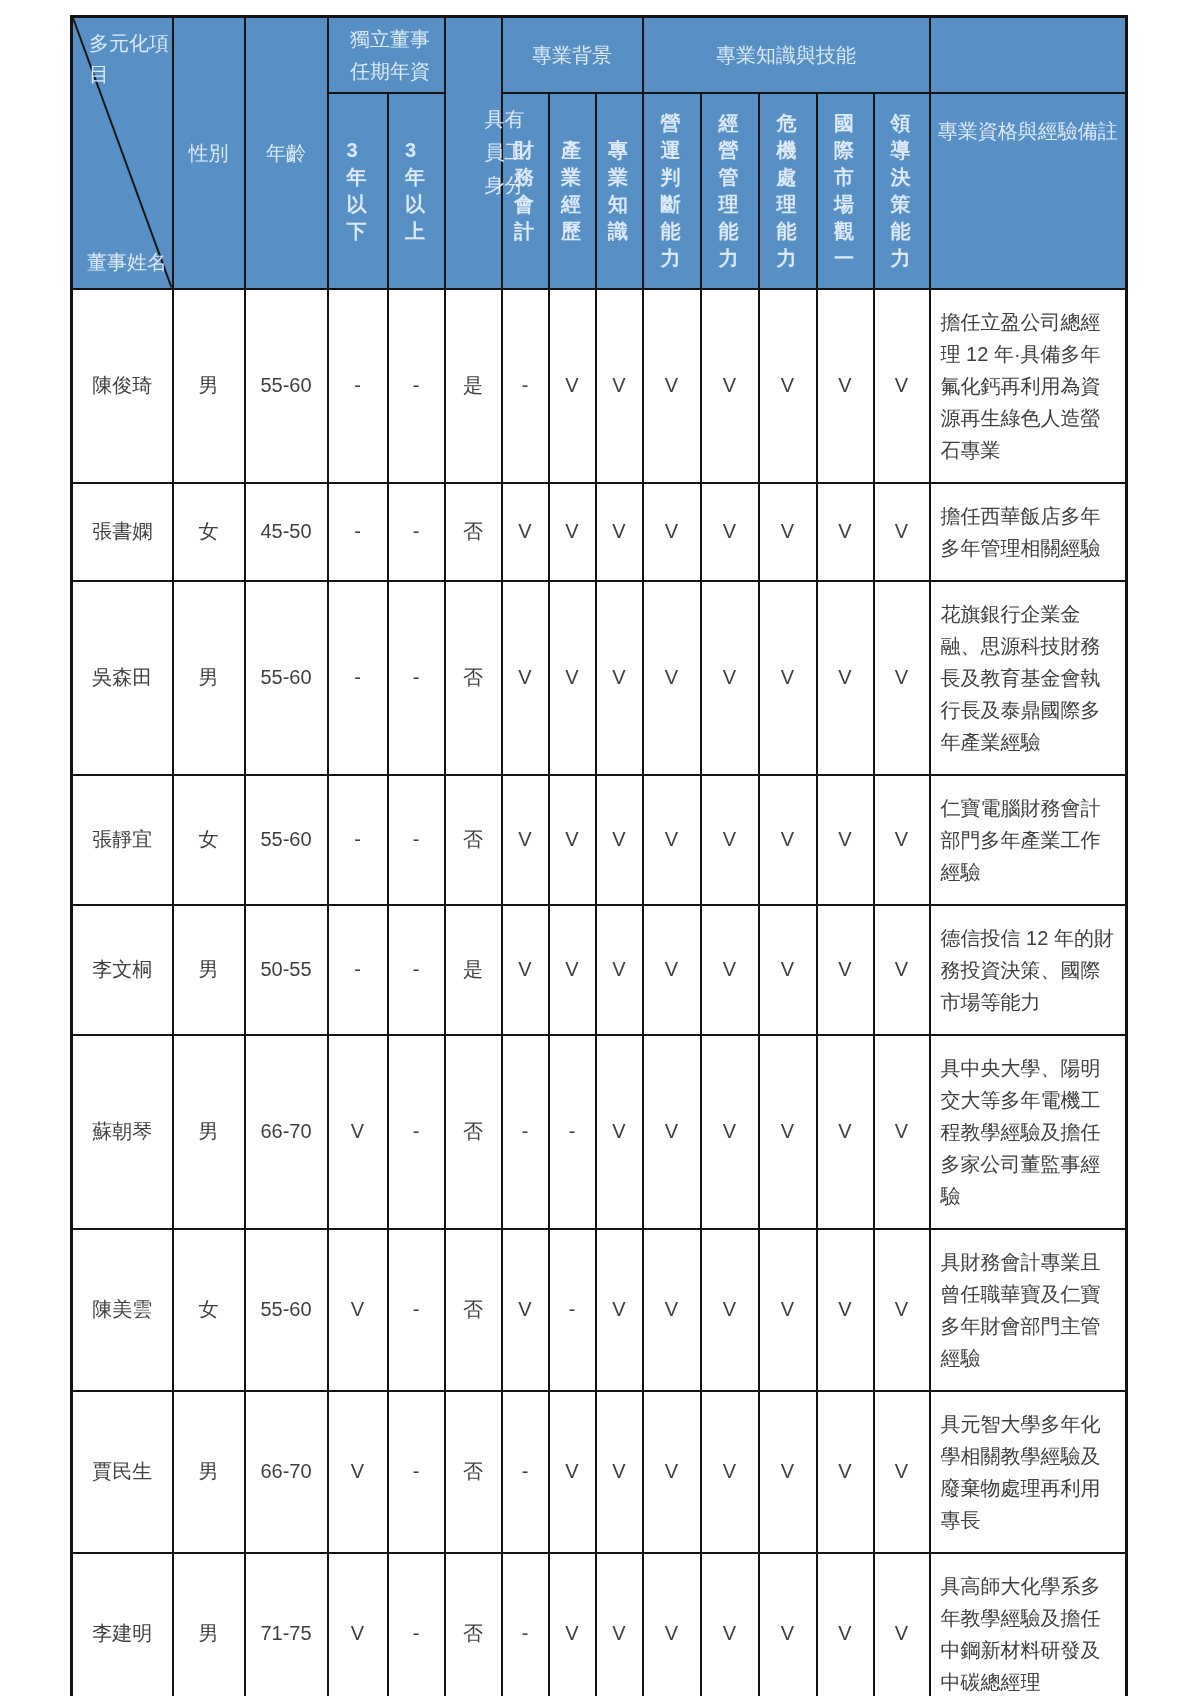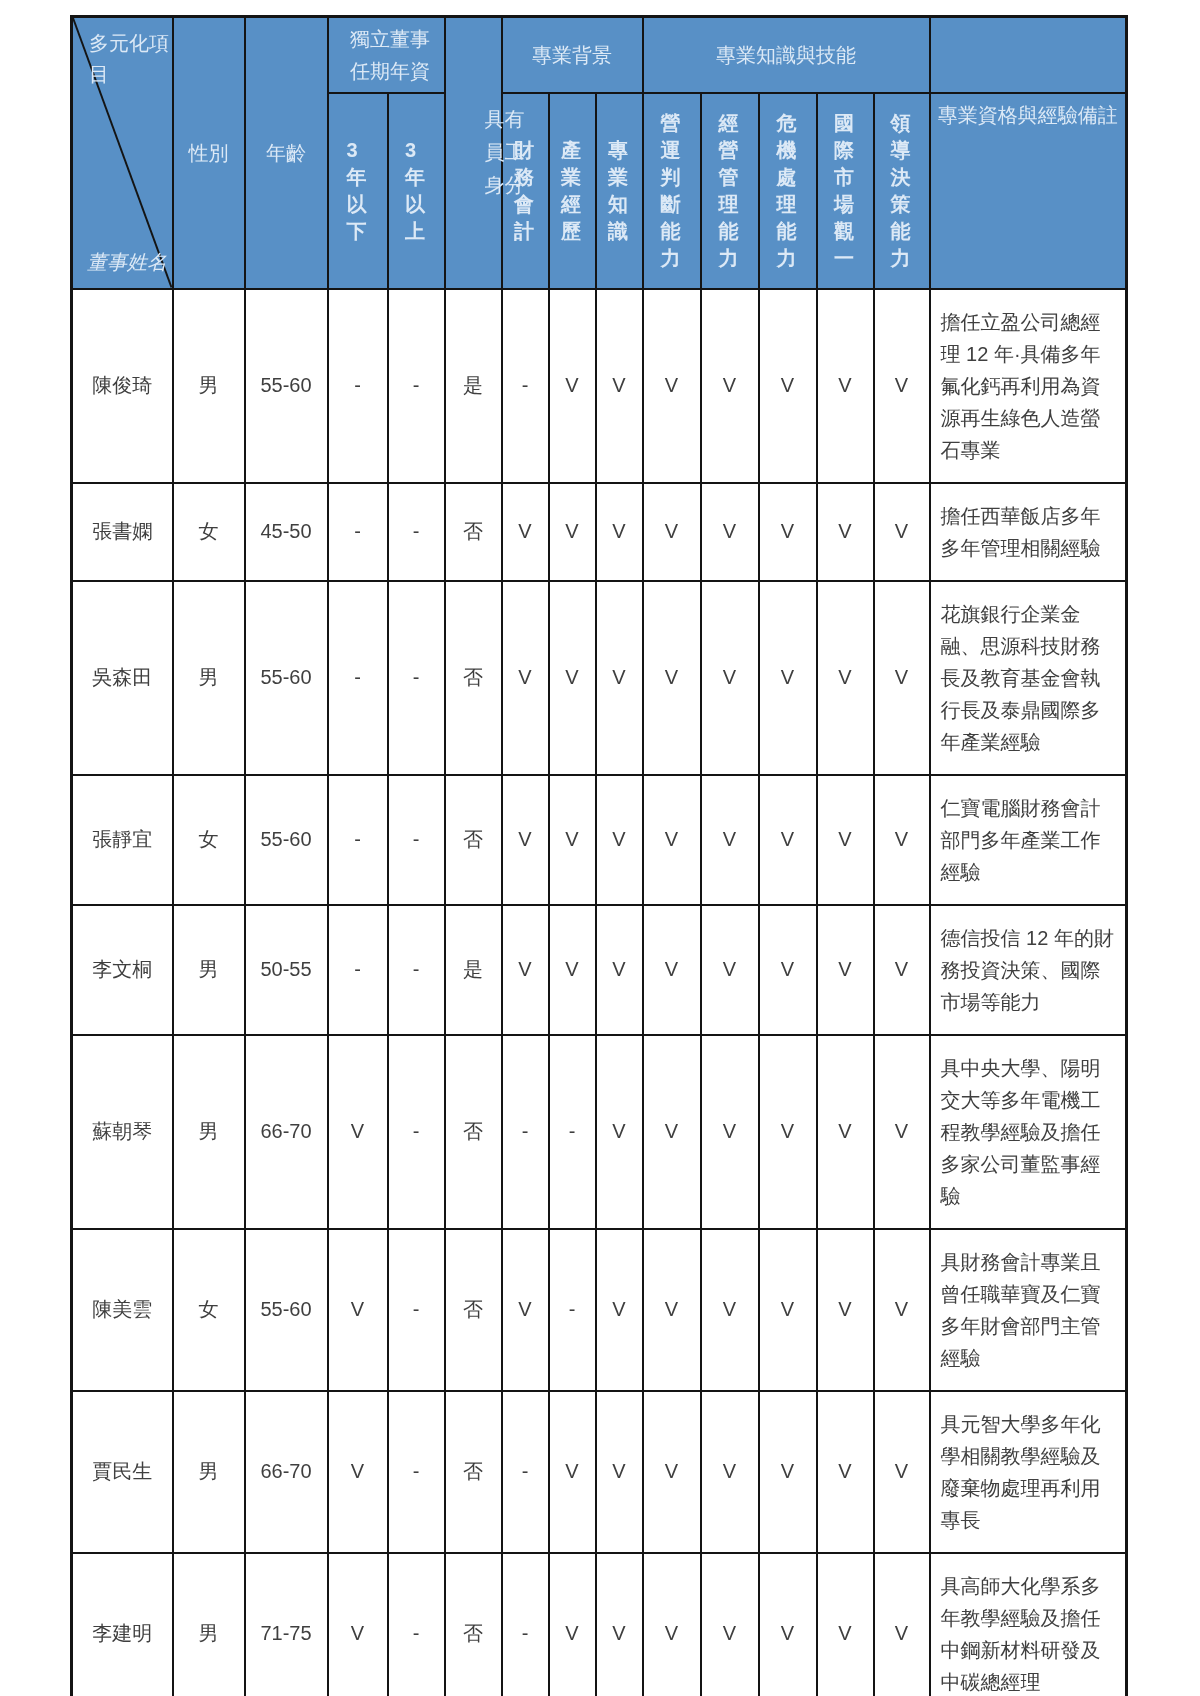--- a/index.html
+++ b/index.html
@@ -22,26 +22,26 @@
   }
   tr.hrow-a { height:76px; }
   tr.hrow-b { height:196px; }
   tr.hrow-a th { line-height:32px; }
 
   
   .v1 { display:inline-block; width:22px; line-height:27px; word-break:break-all; text-align:left;font-weight:bold; }
   .v2 { display:inline-block; width:44px; line-height:33px; word-break:break-all; text-align:center;margin-left:37px; }
   .g4 { display:inline-block; width:88px; line-height:32px; word-break:break-all; text-align:right; }
 
-  th.notes-h { vertical-align:top; padding-top:4px; line-height:34px; }
+  th.notes-h { vertical-align:top; padding-top:20px; line-height:34px; }
   th.corner {
     position:relative; padding:0;
   }
   .corner-top  { position:absolute; top:10px;  left:16px; width:84px; text-align:left; line-height:31px; }
-  .corner-bot  { position:absolute; bottom:10px; left:8px;  width:92px; text-align:center; line-height:31px;font-style:italic; }
+  .corner-bot  { position:absolute; bottom:10px; left:8px;  width:92px; text-align:center; line-height:31px; }
   svg.diag { position:absolute; left:0; top:0; width:100%; height:100%; display:block; }
 
   tbody td {
     background:#ffffff; color:#3F3F3F; font-size:20px;
     text-align:center; vertical-align:middle;
   }
   td.notes {
     text-align:left; padding:16px 10px; line-height:32px; word-break:break-all;
   }
 </style>

